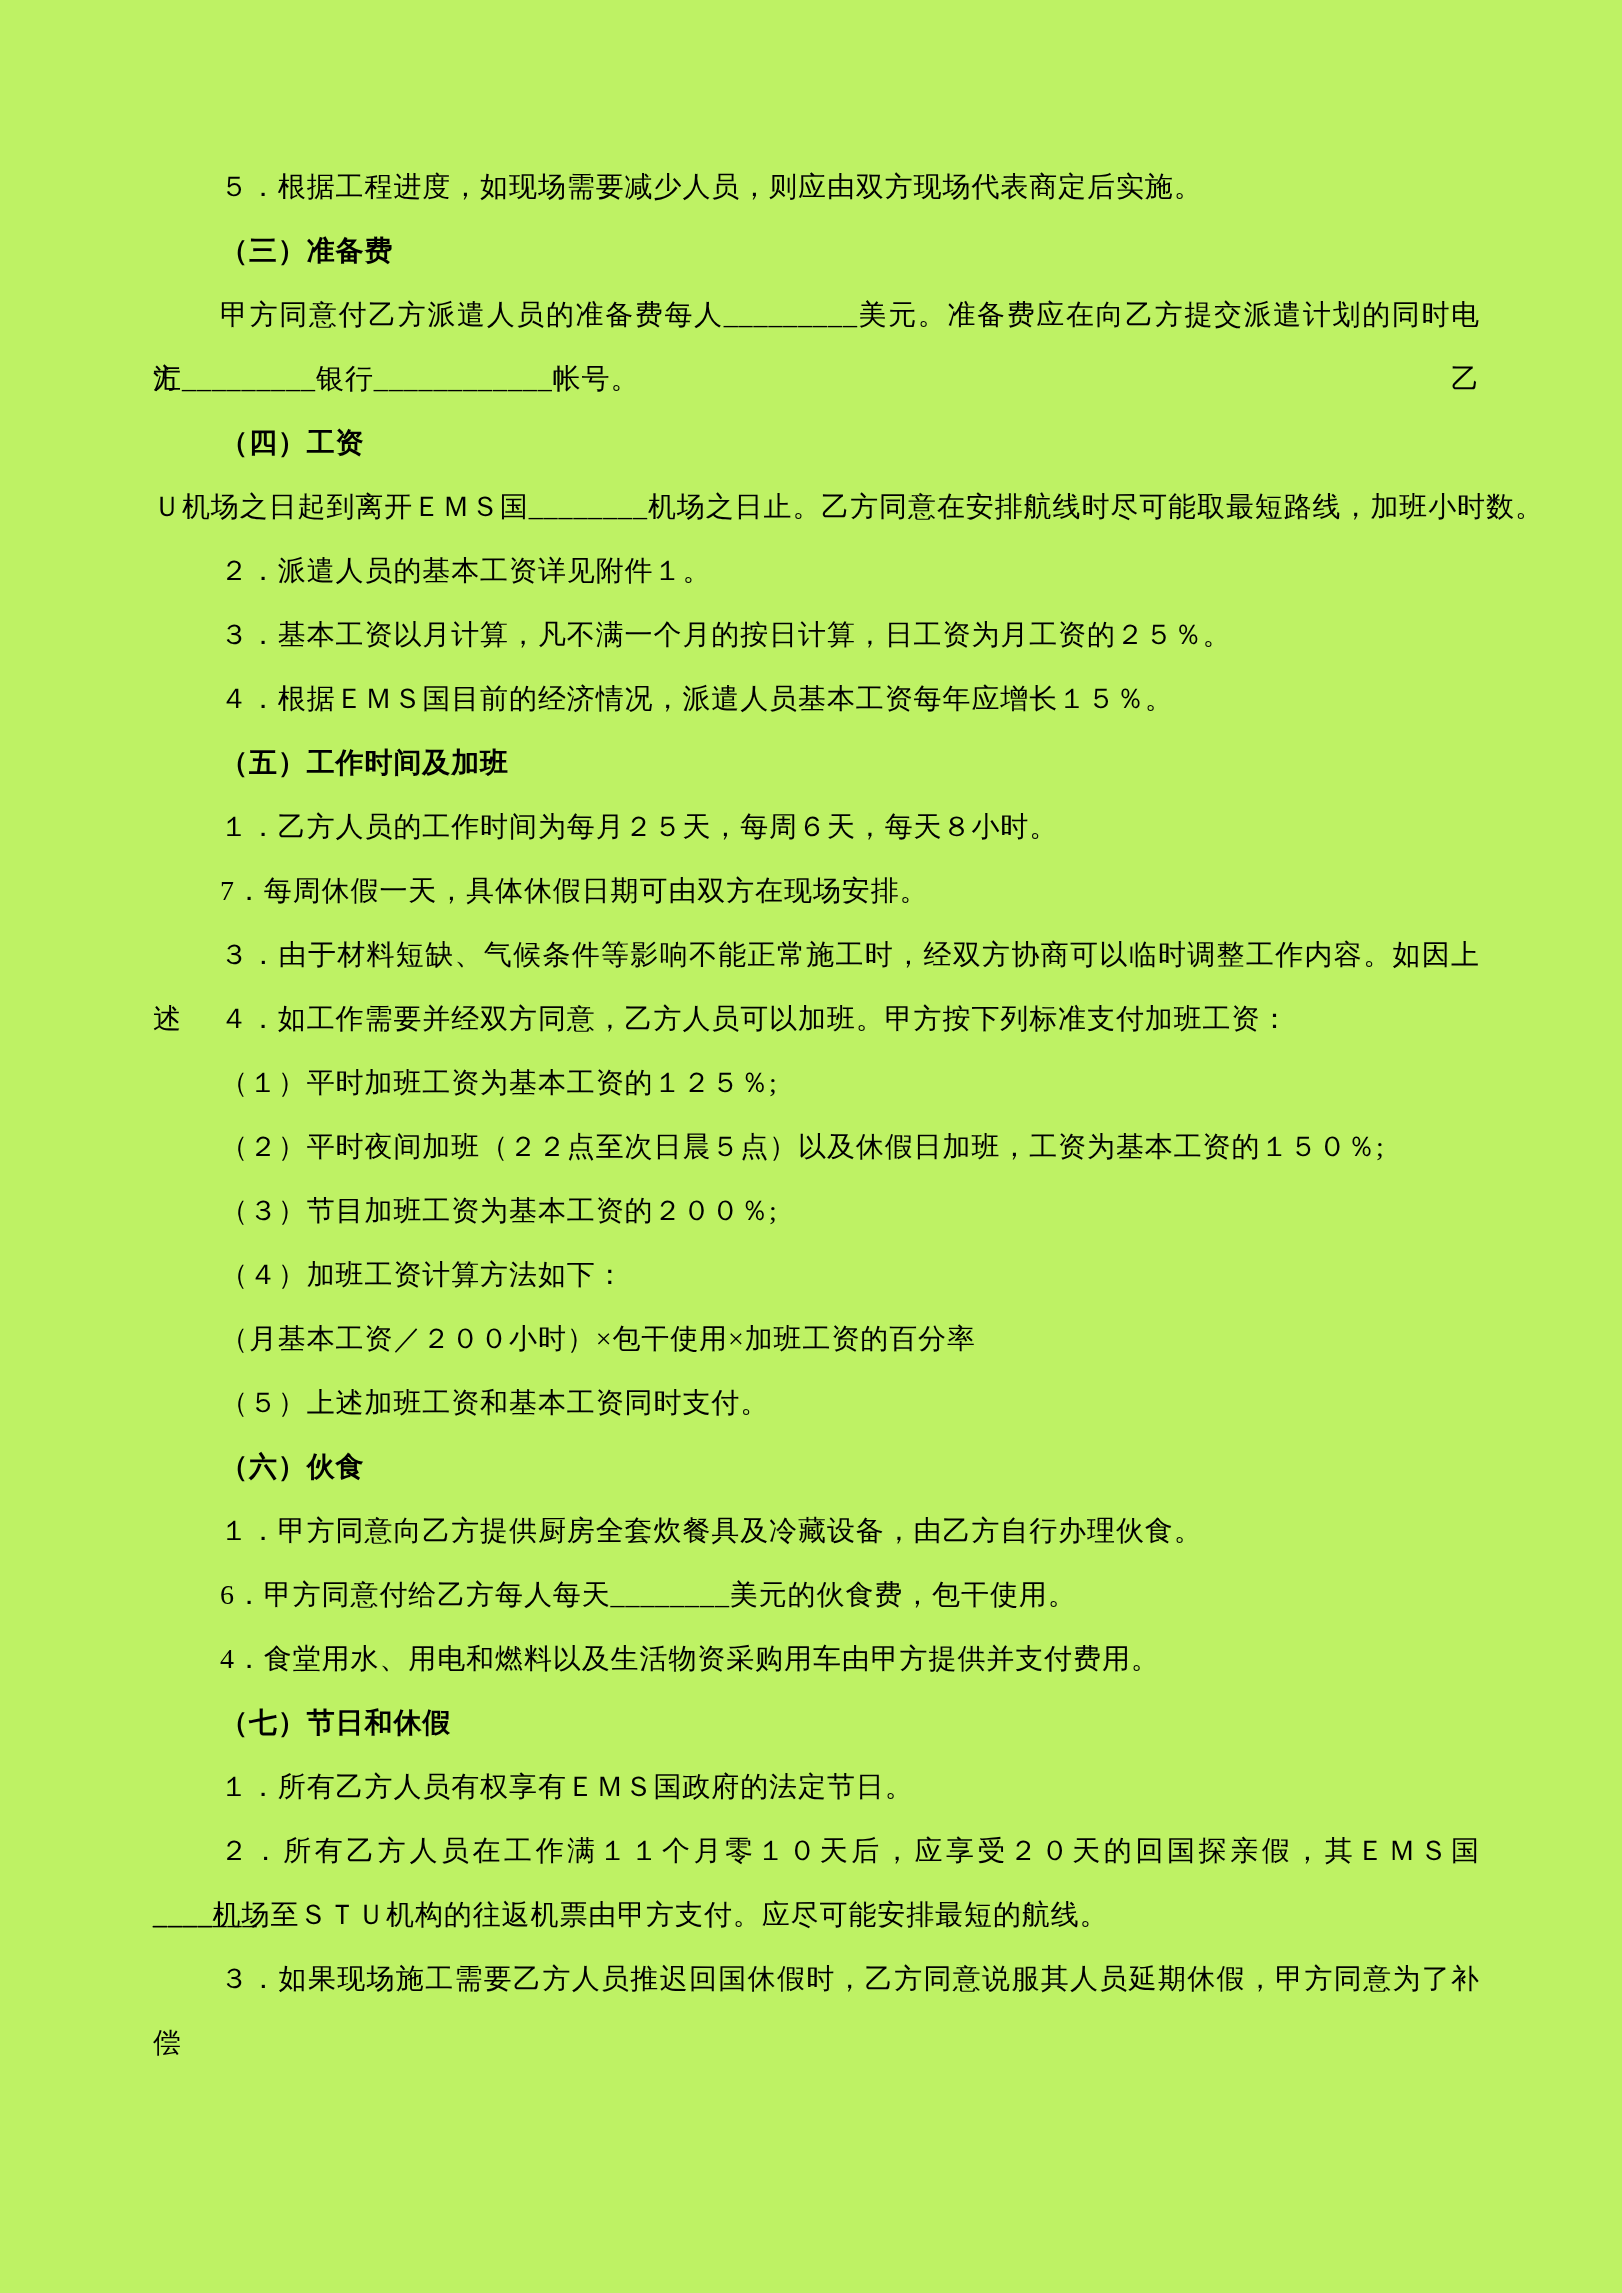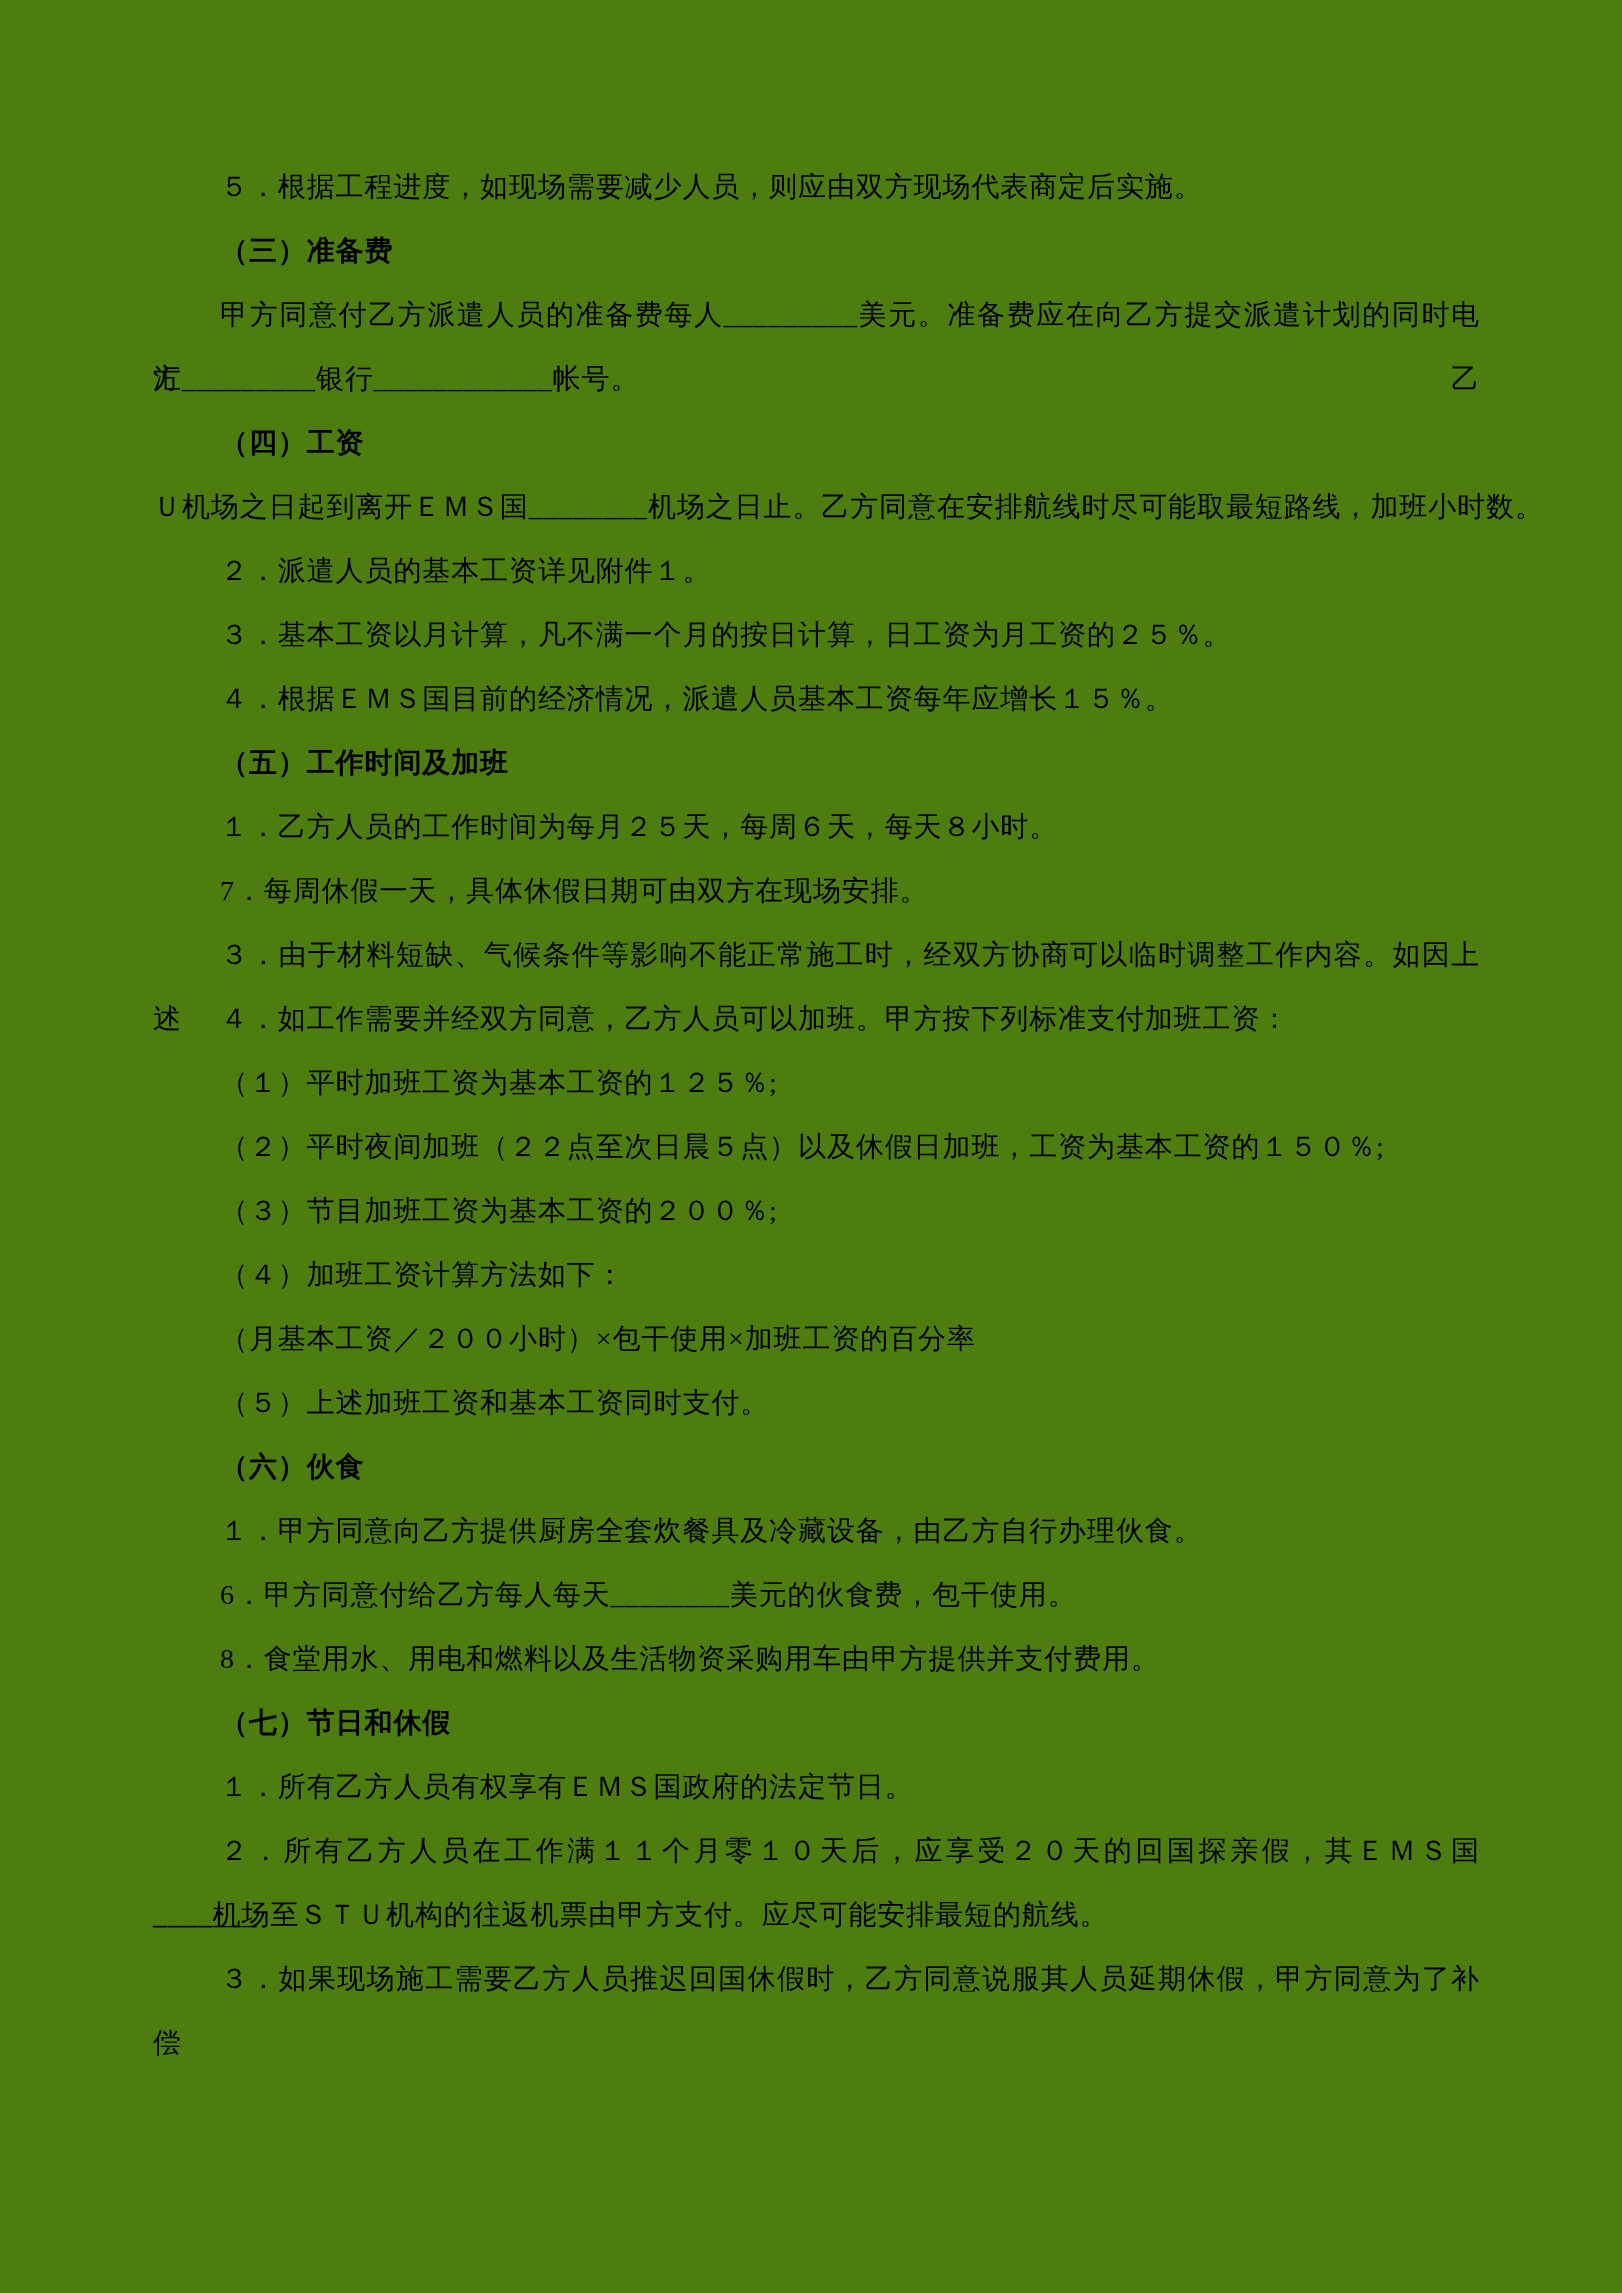--- a/index.html
+++ b/index.html
@@ -4,21 +4,21 @@
 <style>
   html, body {
     margin: 0;
     padding: 0;
     background: #ffffff;
   }
   .page {
     position: relative;
     width: 1623px;
     height: 2294px;
-    background: #4d7c0f;
+    background: #bef264;
     color: #000000;
     font-family: "Liberation Serif", "DejaVu Serif", serif;
     overflow: hidden;
   }
   .content {
     position: absolute;
     left: 153px;
     top: 155px;
     width: 1327px;
   }
@@ -106,21 +106,21 @@
       <div class="para heading">
         <div class="line indent">（六）伙食</div>
       </div>
       <div class="para body">
         <div class="line indent">１．甲方同意向乙方提供厨房全套炊餐具及冷藏设备，由乙方自行办理伙食。</div>
       </div>
       <div class="para body">
         <div class="line indent">6．甲方同意付给乙方每人每天________美元的伙食费，包干使用。</div>
       </div>
       <div class="para body">
-        <div class="line indent">8．食堂用水、用电和燃料以及生活物资采购用车由甲方提供并支付费用。</div>
+        <div class="line indent">4．食堂用水、用电和燃料以及生活物资采购用车由甲方提供并支付费用。</div>
       </div>
       <div class="para heading">
         <div class="line indent">（七）节日和休假</div>
       </div>
       <div class="para body">
         <div class="line indent">１．所有乙方人员有权享有ＥＭＳ国政府的法定节日。</div>
       </div>
       <div class="para body">
         <div class="line indent fill">２．所有乙方人员在工作满１１个月零１０天后，应享受２０天的回国探亲假，其ＥＭＳ国_______</div>
         <div class="line">____机场至ＳＴＵ机构的往返机票由甲方支付。应尽可能安排最短的航线。</div>

